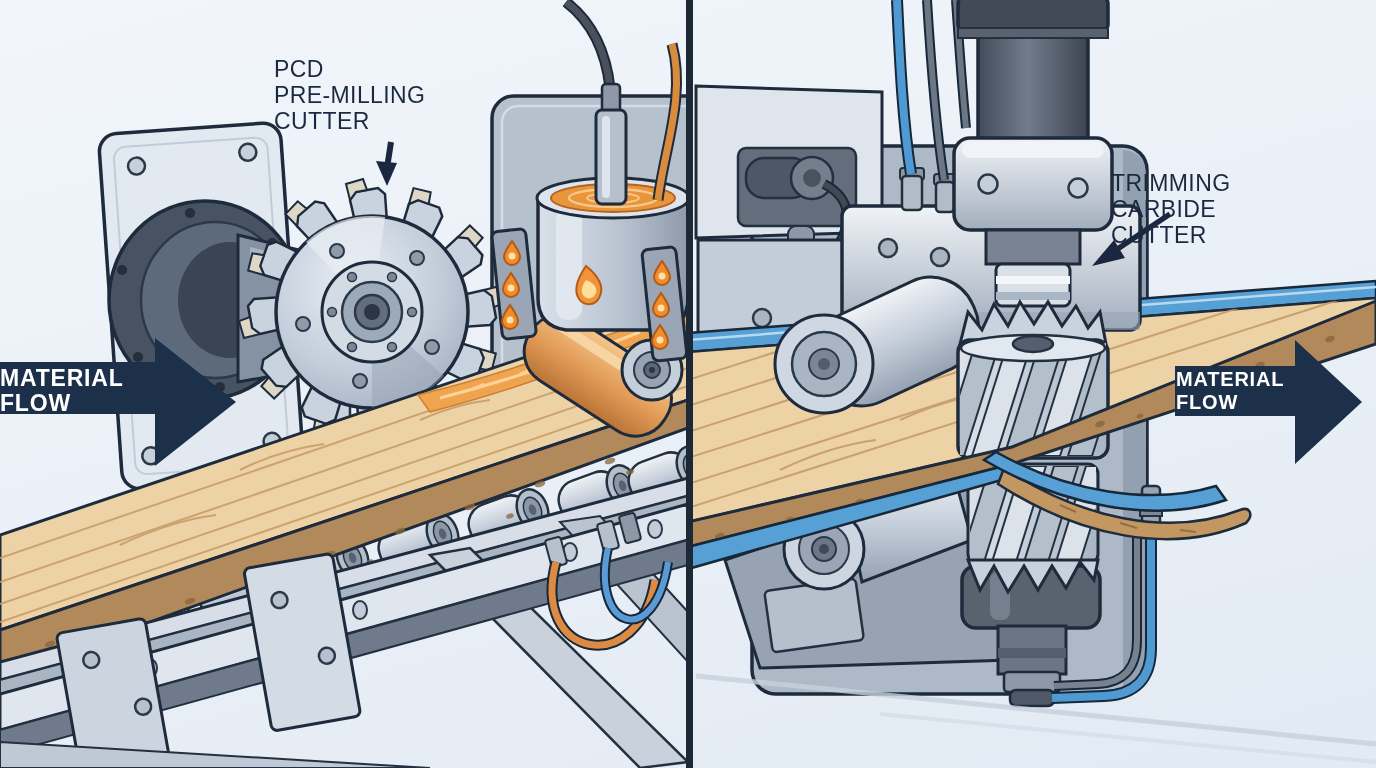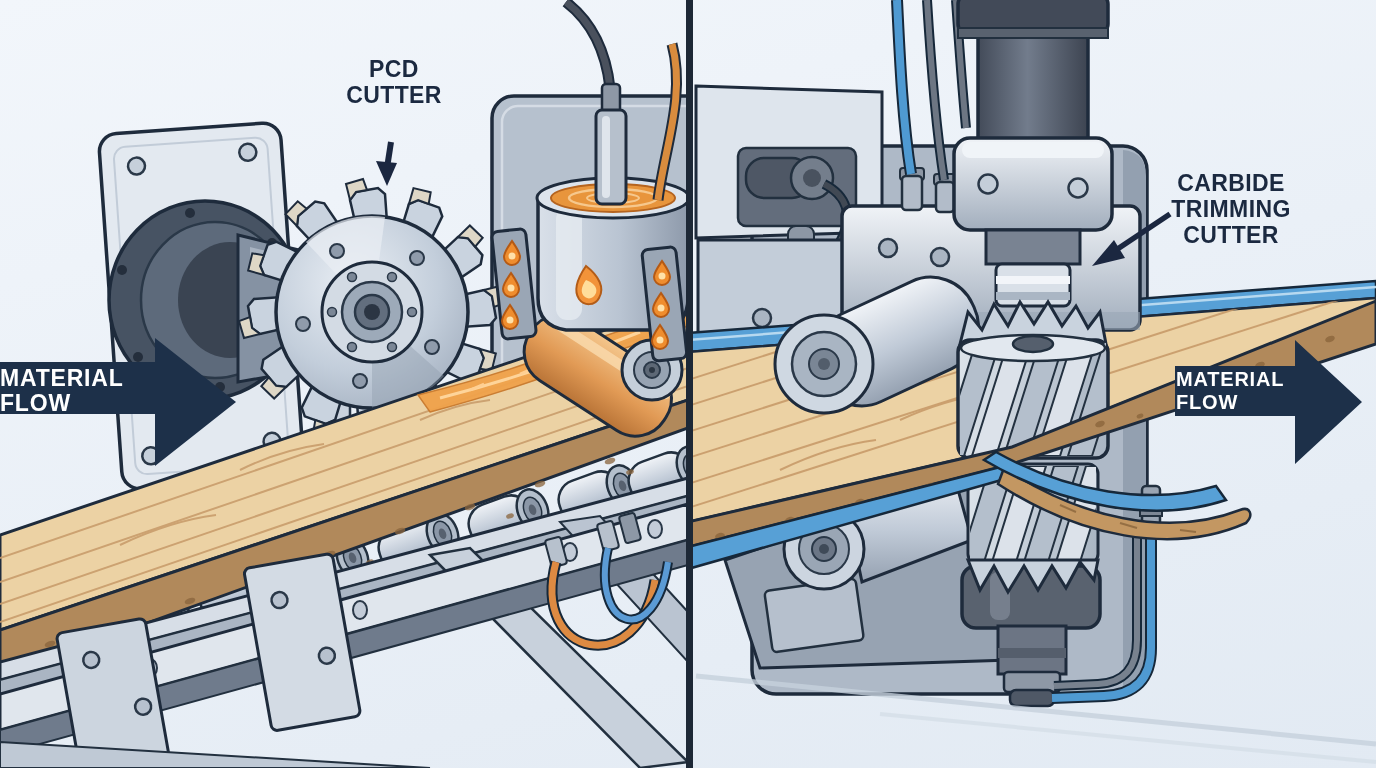--- a/index.html
+++ b/index.html
@@ -1,19 +1,19 @@
 <!DOCTYPE html>
 <html style="--label-text: #1b2940; --arrow-fill: #1d3049; --arrow-text: #ffffff; --outline: #1e2b3c; --wood-top: #ecd2a4; --wood-edge: #b1895b; --edge-band: #57a0d6; --glue: #e8953c; --metal-light: #dfe5ec; --metal-mid: #b6c1ce; --metal-dark: #59626f; --background-top: #f2f6fb; --background-bottom: #e2eaf3;"><head>
 <meta charset="utf-8">
 <style>
   html,body{margin:0;padding:0;background:#dfe7f0;font-family:"Liberation Sans",sans-serif;}
   .stage{position:relative;width:1376px;height:768px;overflow:hidden;
          background:linear-gradient(165deg,var(--background-top,#f2f6fb) 0%,var(--background-bottom,#e2eaf3) 100%);}
   .stage svg{position:absolute;left:0;top:0;}
-  .lbl{position:absolute;text-align:center;font-weight:700;font-size:23px;line-height:26px;
+  .lbl{position:absolute;text-align:left;font-weight:400;font-size:23px;line-height:26px;
        letter-spacing:.4px;color:var(--label-text,#1b2940);}
   .flow-text{position:absolute;text-align:left;font-weight:800;color:var(--arrow-text,#fff);
        letter-spacing:.8px;}
   .flow-text.left{font-size:23px;line-height:25px;}
   .flow-text.right{font-size:20px;line-height:23px;}
   .arrowShape{fill:var(--arrow-fill,#1d3049);}
   .woodTop{fill:var(--wood-top,#ecd2a4);}
   .woodEdge{fill:var(--wood-edge,#b1895b);}
   .bandFill{fill:var(--edge-band,#57a0d6);}
   .glueFill{fill:var(--glue,#e8953c);}
@@ -491,26 +491,27 @@
   <path d="M 1170 214 L 1116 250" stroke="#1b2740" stroke-width="5.5" fill="none"></path>
   <polygon points="1092,266 1114,240 1125,258" fill="#1b2740"></polygon>
 </g>
 
 <polygon class="arrowShape" points="0,362 155,362 155,338 236,402 155,466 155,414 0,414"></polygon>
 <polygon class="arrowShape" points="1175,366 1295,366 1295,340 1362,402 1295,464 1295,416 1175,416"></polygon>
 </svg>
 
 <div class="lbl" style="left:274px;top:56px;width:240px;">
   <span class="lblLine">PCD</span>
+  <span class="lblLine">PRE-MILLING</span>
   <span class="lblLine">CUTTER</span>
 </div>
 
 <div class="lbl" style="left:1111px;top:170px;width:240px;">
+  <span class="lblLine">TRIMMING</span>
   <span class="lblLine">CARBIDE</span>
-  <span class="lblLine">TRIMMING</span>
   <span class="lblLine">CUTTER</span>
 </div>
 
 <div class="flow-text left" style="left:0px;top:366px;width:154px;">
   <span class="lblLine">MATERIAL</span>
   <span class="lblLine">FLOW</span>
 </div>
 
 <div class="flow-text right" style="left:1176px;top:368px;width:120px;">
   <span class="lblLine">MATERIAL</span>

